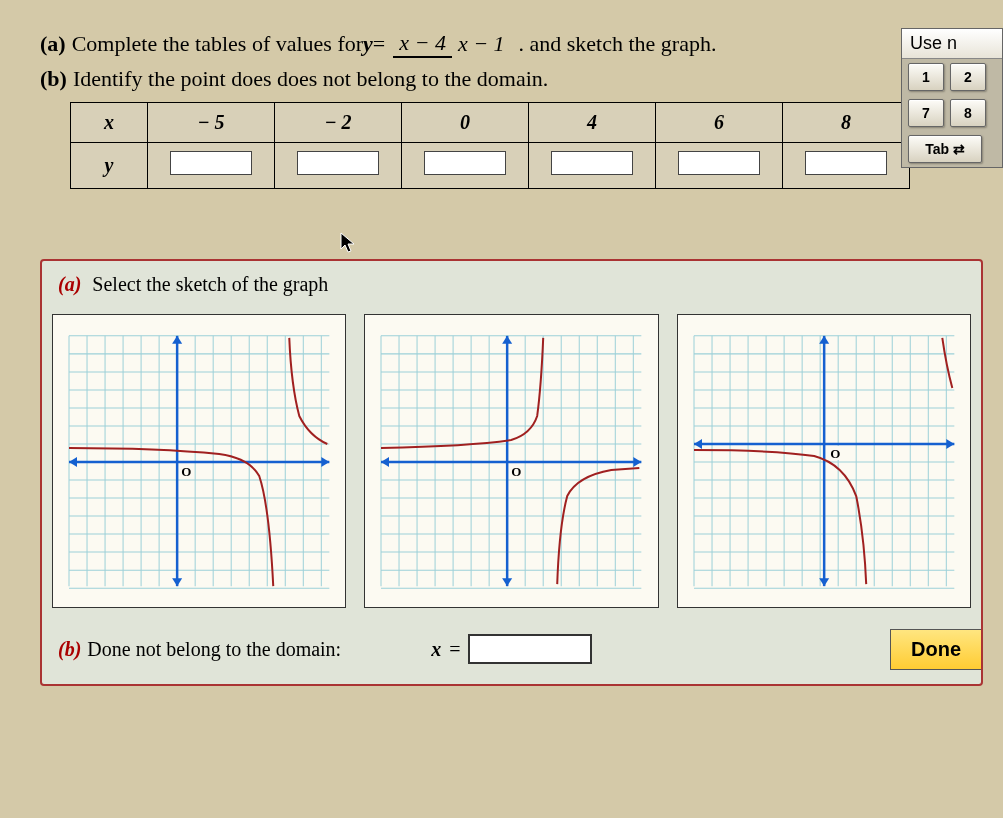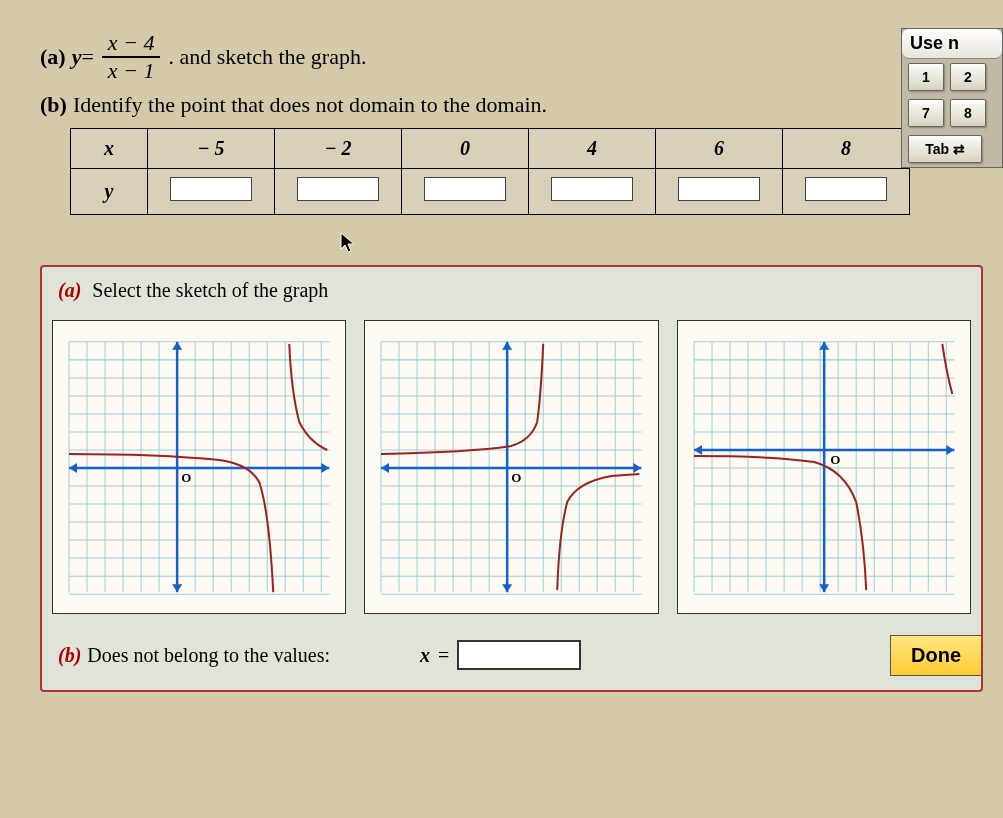--- a/index.html
+++ b/index.html
@@ -19,21 +19,20 @@
     color: #000;
     margin-bottom: 8px;
     display: flex;
     align-items: center;
     flex-wrap: wrap;
   }
   .bold-label { font-weight: bold; margin-right: 6px; }
   .italic { font-style: italic; font-weight: bold; }
   .fraction {
     display: inline-flex;
-    flex-direction: column;
     align-items: center;
     margin: 0 8px;
     vertical-align: middle;
     font-style: italic;
   }
   .fraction .num { border-bottom: 2px solid #000; padding: 0 6px; }
   .fraction .den { padding: 0 6px; }
   .values-table {
     border-collapse: collapse;
     margin-top: 10px;
@@ -64,25 +63,24 @@
     position: absolute;
     top: 28px;
     right: 0;
     width: 100px;
     border: 1px solid #666;
     background: #bfb9a5;
     font-family: Arial, sans-serif;
   }
   .keypad-title {
     background: linear-gradient(#fff, #e8e4d8);
-    font-weight: bold;
+    font-weight: normal;
     font-size: 18px;
     padding: 4px 8px;
     border-bottom: 1px solid #888;
-    border-radius: 7px;
   }
   .keypad-row {
     display: flex;
     padding: 4px 6px;
     gap: 6px;
   }
   .key {
     background: linear-gradient(#fdfcf8, #d8d2c0);
     border: 1px solid #666;
     border-radius: 2px;
@@ -95,21 +93,21 @@
     box-shadow: inset 0 1px 0 #fff, 1px 1px 2px rgba(0,0,0,0.3);
   }
   .tab-key {
     width: 72px;
     display: flex;
     align-items: center;
     justify-content: center;
     gap: 4px;
   }
   .answer-panel {
-    margin-top: 50px;
+    margin-top: 70px;
     border: 2px solid #a33;
     border-radius: 4px;
     background: #e0e4d8;
     padding: 0;
   }
   .panel-header {
     padding: 12px 16px;
     font-size: 20px;
     color: #000;
   }
@@ -169,31 +167,32 @@
     color: #000;
     pointer-events: none;
   }
 </style>
 </head>
 <body>
 
 <div class="main-content">
   <div class="question-line">
     <span class="bold-label">(a)</span>
+    <span>Complete the tables of values for </span>
     <span class="italic">y</span>
     <span> = </span>
     <span class="fraction">
       <span class="num">x − 4</span>
       <span class="den">x − 1</span>
     </span>
     <span>. and sketch the graph.</span>
   </div>
   <div class="question-line">
     <span class="bold-label">(b)</span>
-    <span>Identify the point that does not domain to the domain.</span>
+    <span>Identify the point does does not belong to the domain.</span>
   </div>
 
   <table class="values-table">
     <tbody>
         <tr>
       <th class="rowhead">x</th>
       <td>− 5</td>
       <td>− 2</td>
       <td>0</td>
       <td>4</td>
@@ -358,21 +357,21 @@
           <polygon points="140,260 135,252 145,252" fill="#1560d0"></polygon>
           <rect x="144" y="120" width="12" height="14" fill="#fcfaf2"></rect>
           <text x="146" y="132" font-size="13" font-weight="bold" fill="#000">O</text>
           <path d="M 10 124 Q 90 124 130 130 Q 160 138 172 170 Q 180 210 182 258" stroke="#a02020" stroke-width="2" fill="none"></path>
           <path d="M 258 12 Q 262 40 268 62" stroke="#a02020" stroke-width="2" fill="none"></path>
         </svg>
       </div>
     </div>
     <div class="domain-row" style="position:relative;">
       <span class="bold-label" style="color:#a00;font-style:italic">(b)</span>
-      <span>Does not belong to the values:</span>
+      <span>Done not belong to the domain:</span>
       <span class="eq">
         <span>x</span>
         <span style="font-style:normal;font-weight:normal"> = </span>
         <span class="domain-input"></span>
       </span>
       <span class="done-btn">Done</span>
     </div>
   </div>
 </div>
 

